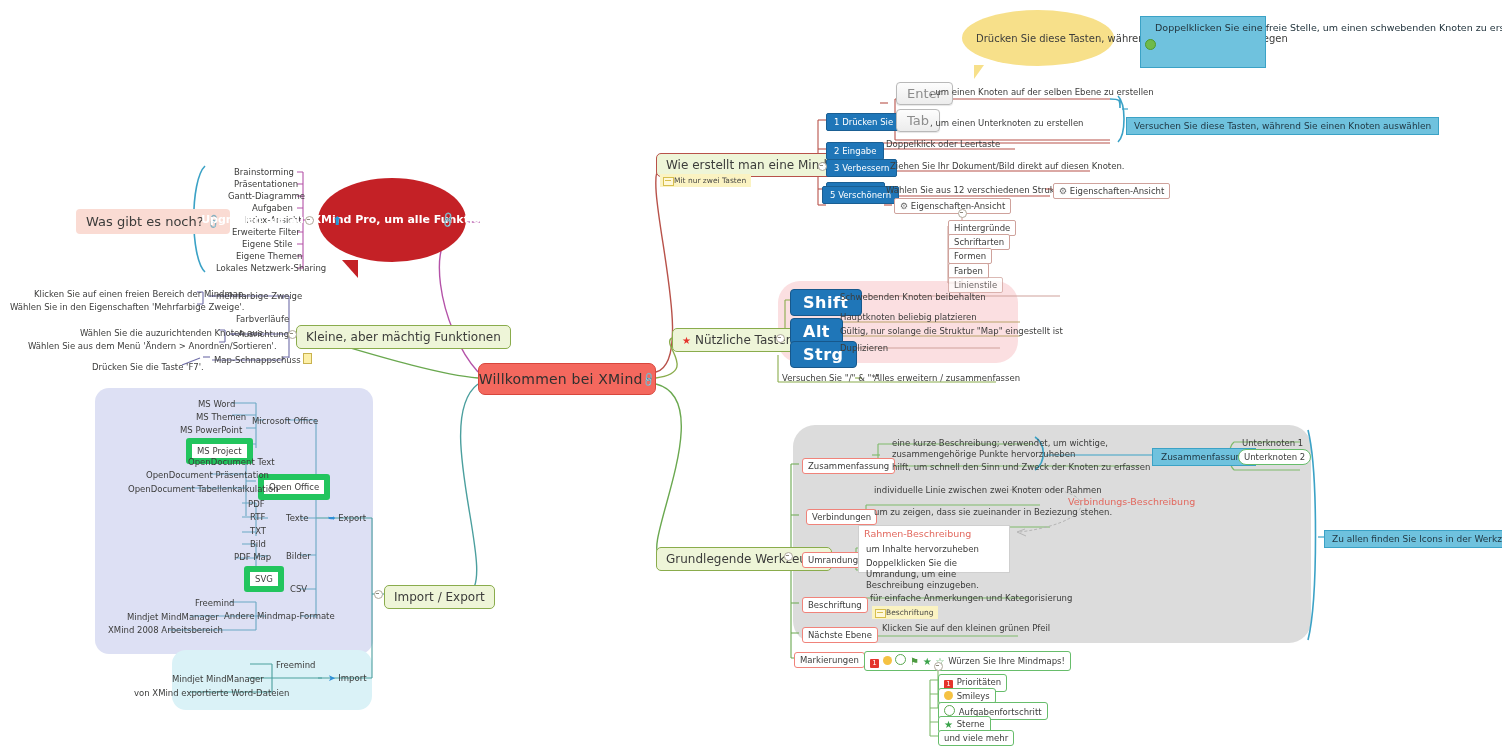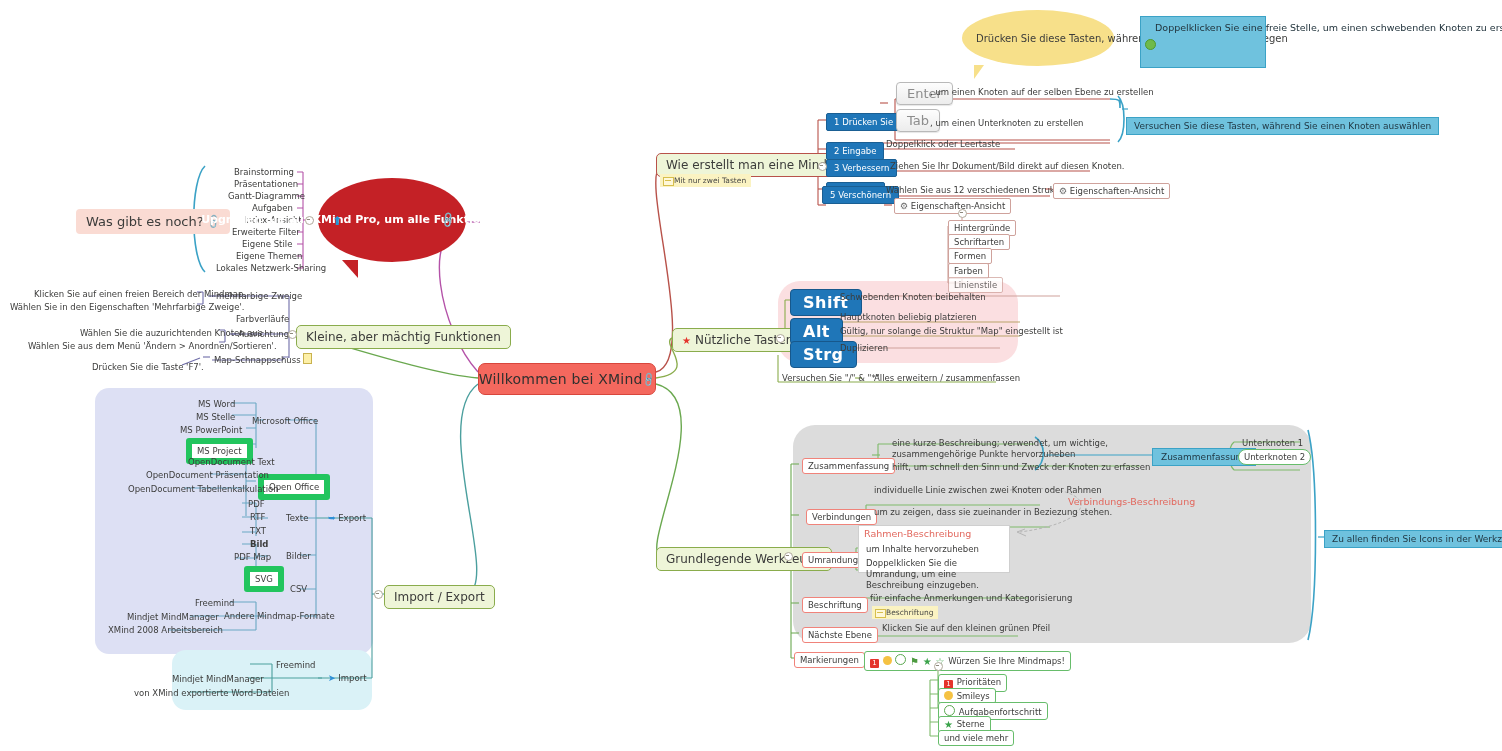--- a/index.html
+++ b/index.html
@@ -456,21 +456,21 @@
   <div class="node t" style="left:326px;top:672px;">
     <span class="green-ico" style="color:#2f8fd6;">➤</span>
     <span>Import</span>
   </div>
 
   <div class="node t" style="left:250px;top:415px;">
     <span>Microsoft Office</span></div>
   <div class="node t" style="left:196px;top:398px;">
     <span>MS Word</span></div>
   <div class="node t" style="left:194px;top:411px;">
-    <span>MS Stelle</span></div>
+    <span>MS Themen</span></div>
   <div class="node t" style="left:178px;top:424px;">
     <span>MS PowerPoint</span></div>
   <div class="node bx redline" style="left:186px;top:438px;">
     <span>MS Project</span></div>
 
   <div class="node bx redline" style="left:258px;top:474px;">
     <span>Open Office</span></div>
   <div class="node t" style="left:186px;top:456px;">
     <span>OpenDocument Text</span></div>
   <div class="node t" style="left:144px;top:469px;">
@@ -482,21 +482,21 @@
     <span>Texte</span></div>
   <div class="node t" style="left:246px;top:498px;">
     <span>PDF</span></div>
   <div class="node t" style="left:248px;top:511px;">
     <span>RTF</span></div>
   <div class="node t" style="left:248px;top:525px;">
     <span>TXT</span></div>
 
   <div class="node t" style="left:284px;top:550px;">
     <span>Bilder</span></div>
-  <div class="node t" style="left:248px;top:538px;font-weight:bold;">
+  <div class="node t" style="left:248px;top:538px;">
     <span>Bild</span></div>
   <div class="node t" style="left:232px;top:551px;">
     <span>PDF Map</span></div>
   <div class="node bx redline" style="left:244px;top:566px;">
     <span>SVG</span></div>
 
   <div class="node t" style="left:288px;top:583px;">
     <span>CSV</span></div>
 
   <div class="node t" style="left:222px;top:610px;">

